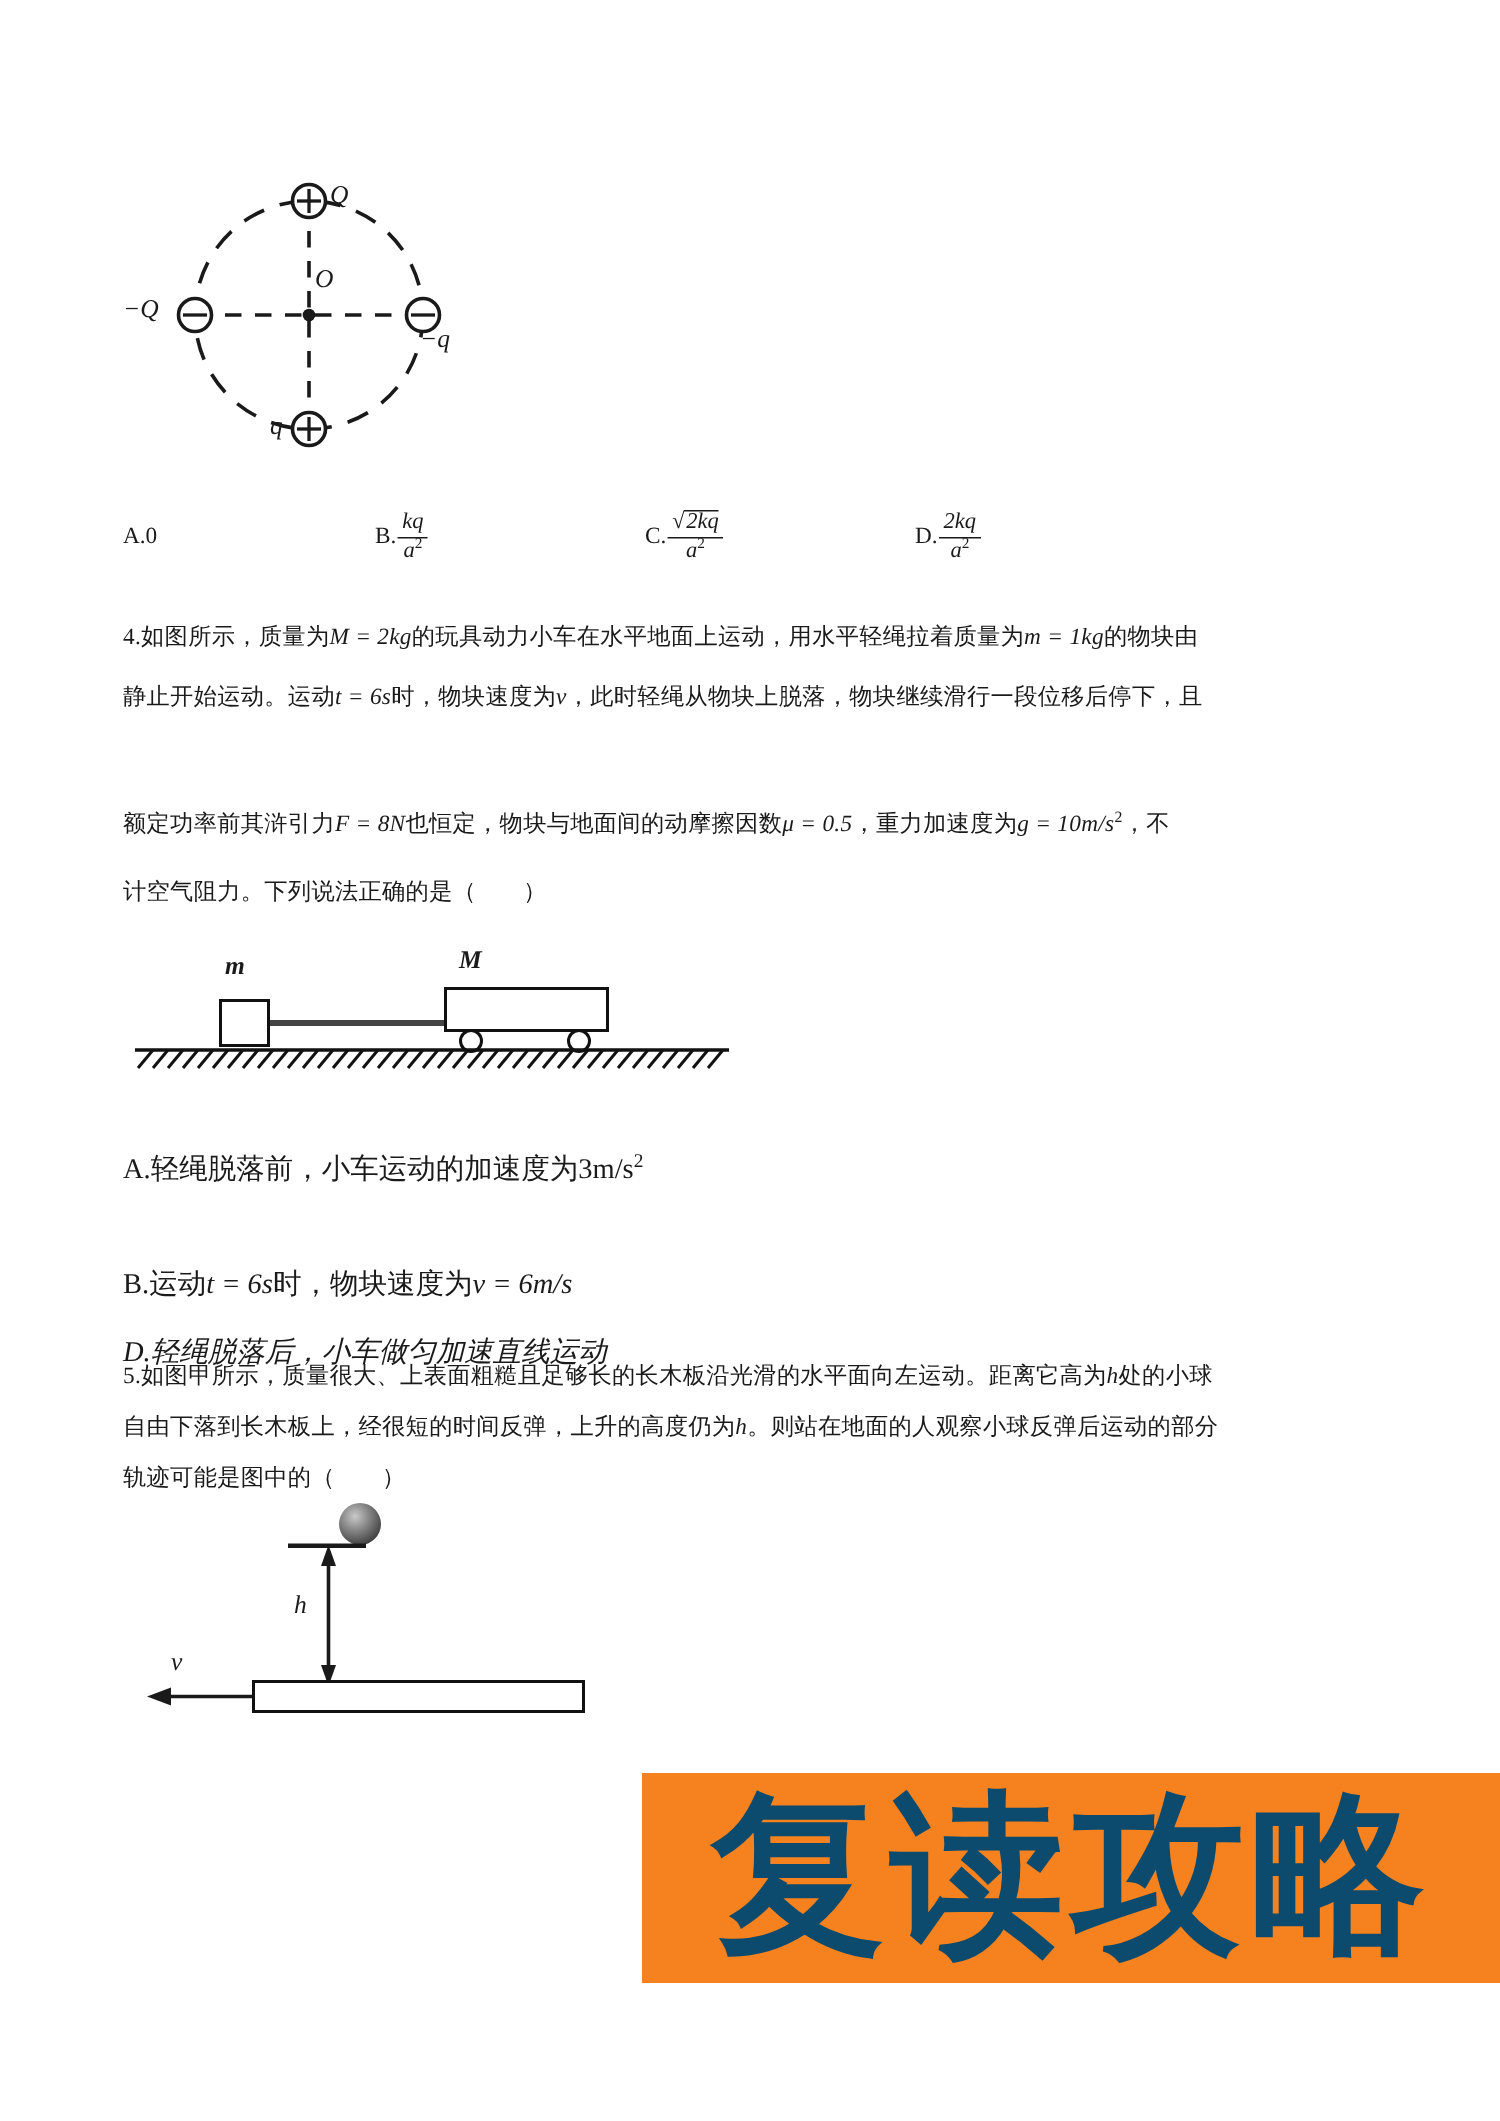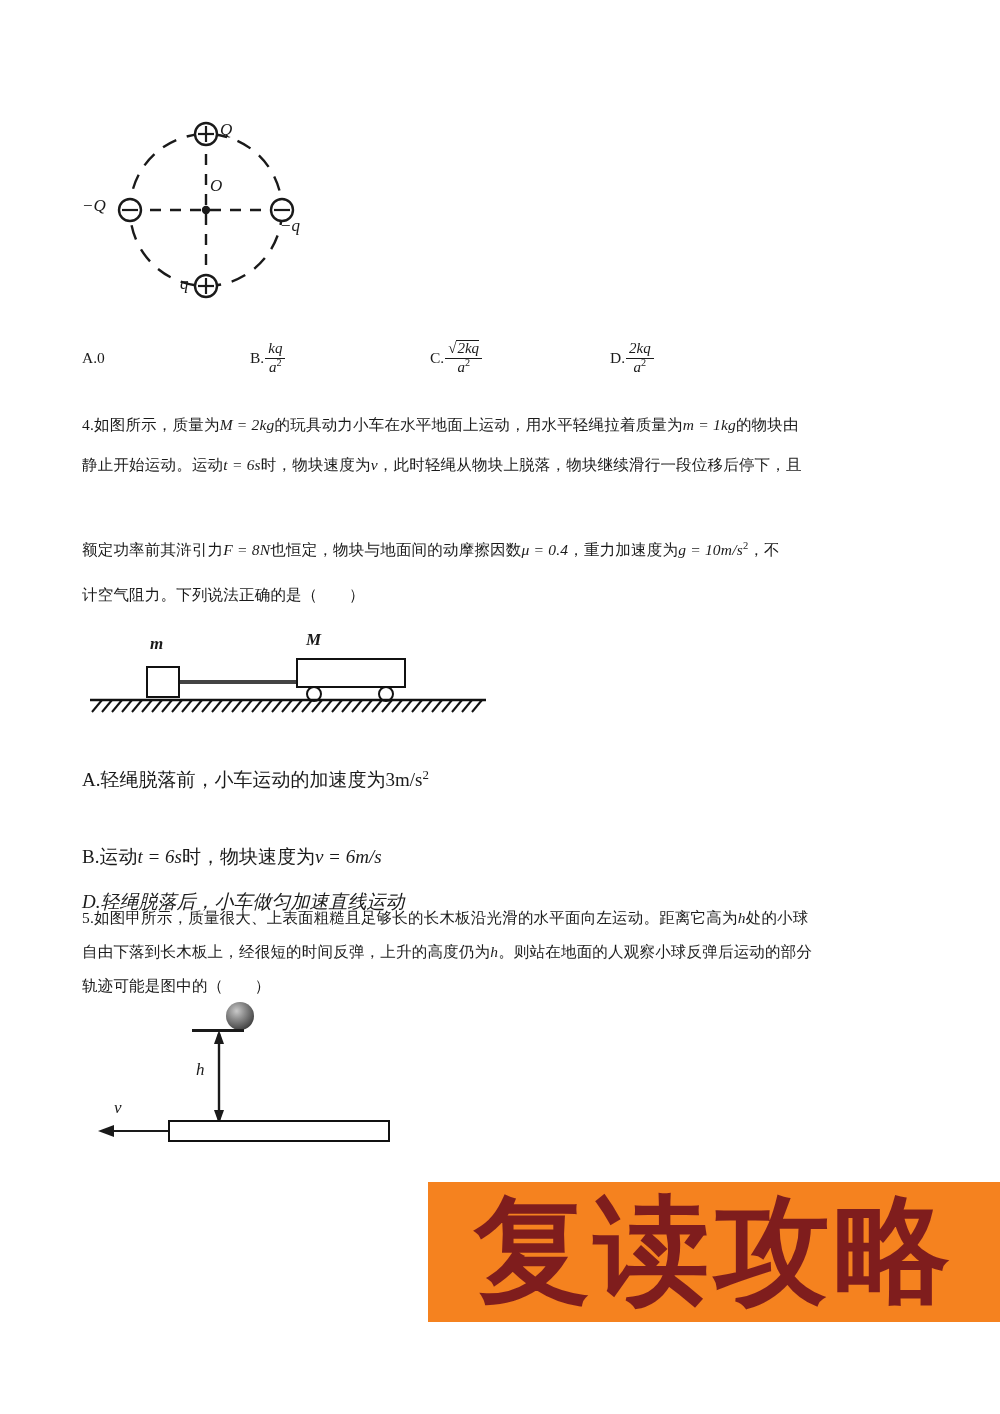--- a/index.html
+++ b/index.html
@@ -252,21 +252,21 @@
         <span class="den"><span class="mi">a</span><sup>2</sup></span>
       </span>
     </div>
   </div>
 
   <div class="para" style="top:405px;"><span>4.如图所示，质量为</span><span class="mi">M = 2kg</span><span>的玩具动力小车在水平地面上运动，用水平轻绳拉着质量为</span><span class="mi">m = 1kg</span><span>的物块由</span></div>
 
   <div class="para" style="top:445px;"><span>静止开始运动。运动</span><span class="mi">t = 6s</span><span>时，物块速度为</span><span class="mi">v</span><span>，此时轻绳从物块上脱落，物块继续滑行一段位移后停下，且</span></div>
 
 
-  <div class="para" style="top:530px;"><span>额定功率前其浒引力</span><span class="mi">F = 8N</span><span>也恒定，物块与地面间的动摩擦因数</span><span class="mi">μ = 0.4</span><span>，重力加速度为</span><span class="mi">g = 10m/s</span><sup>2</sup><span>，不</span></div>
+  <div class="para" style="top:530px;"><span>额定功率前其浒引力</span><span class="mi">F = 8N</span><span>也恒定，物块与地面间的动摩擦因数</span><span class="mi">μ = 0.5</span><span>，重力加速度为</span><span class="mi">g = 10m/s</span><sup>2</sup><span>，不</span></div>
 
   <div class="para" style="top:575px;">计空气阻力。下列说法正确的是（　　）</div>
 
   <div id="fig-cart">
     <span class="lbl" style="left:62px; top:-2px;">m</span>
     <span class="lbl" style="left:218px; top:-6px;">M</span>
 
     <div class="blk" style="left:58px; top:30px; width:34px; height:32px;"></div>
 
     <div class="rope" style="left:92px; top:44px; width:118px; height:4px;"></div>
@@ -352,16 +352,16 @@
       <line x1="86" y1="124" x2="86" y2="133" stroke="#1a1a1a" stroke-width="2.2"></line>
     </svg>
 
     <div class="board" style="left:84px; top:122px; width:222px; height:22px;"></div>
 
     <span class="lbl" style="left:112px; top:62px;">h</span>
     <span class="lbl" style="left:30px; top:100px;">v</span>
   </div>
 
   <div id="banner" style="background: rgb(245, 130, 31);">
-    <span id="banner-text" style="color: #7f1d1d;">复读攻略</span>
+    <span id="banner-text" style="color: #0c4a6e;">复读攻略</span>
   </div>
 
 </div>
 
 </body></html>

